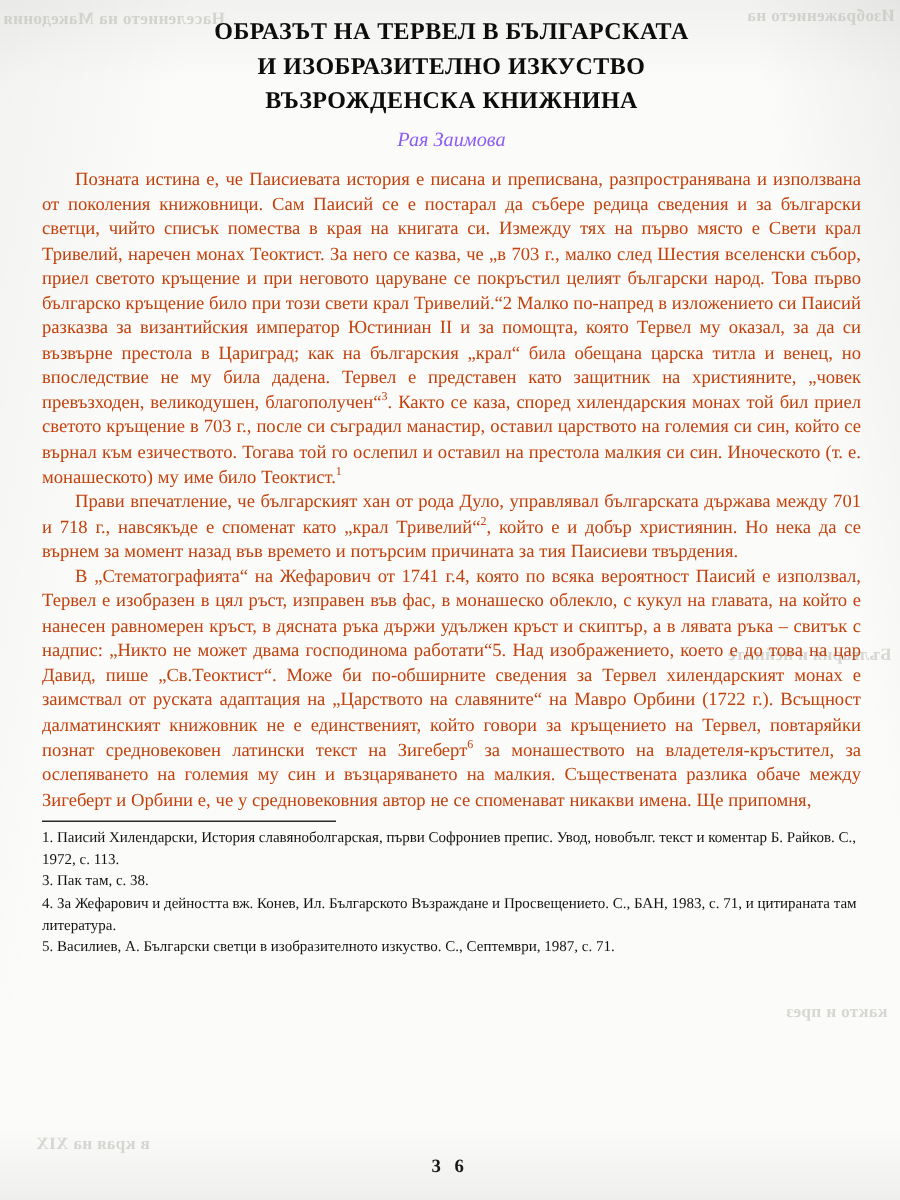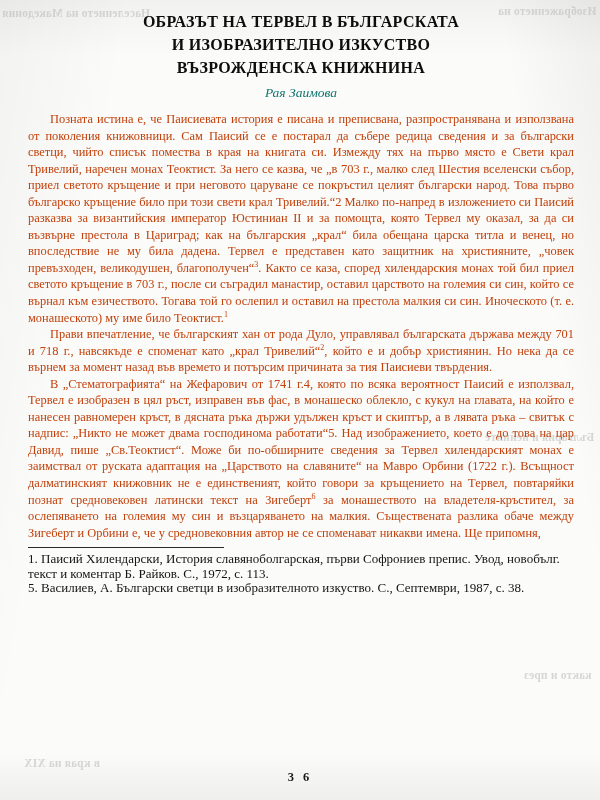--- a/index.html
+++ b/index.html
@@ -73,21 +73,21 @@
     letter-spacing: 0.3px;
     color: #0d0d0d;
     white-space: nowrap;
   }
   .author {
     text-align: center;
     font-style: italic;
     font-size: 13.5px;
     line-height: 20px;
     margin: 1px 0 8px 0;
-    color: #0f766e;
+    color: #8b5cf6;
   }
 
   
   .body-text p {
     margin: 0;
     text-align: justify;
     text-justify: inter-word;
     font-size: 12.4px;
     line-height: 16.55px;
     text-indent: 22px;
@@ -104,21 +104,21 @@
   }
 
   
   .fn-rule {
     border: 0;
     border-top: 1.6px solid #2a2a2a;
     width: 196px;
     margin: 6px 0 4px 0;
   }
   .footnotes {
-    font-size: 13px;
+    font-size: 10px;
     line-height: 14.6px;
     color: #141414;
   }
   .footnotes .fn {
     margin: 0;
     text-align: left;
   }
   .footnotes .fn-num { }
 
   
@@ -164,20 +164,22 @@
       <p><span>Прави впечатление, че българският хан от рода Дуло, управлявал българската държава между 701 и 718 г., навсякъде е споменат като „крал Тривелий“<sup>2</sup>, който е и добър християнин. Но нека да се върнем за момент назад във времето и потърсим причината за тия Паисиеви твърдения.</span></p>
 
       <p><span>В „Стематографията“ на Жефарович от 1741 г.4, която по всяка вероятност Паисий е използвал, Тервел е изобразен в цял ръст, изправен във фас, в монашеско облекло, с кукул на главата, на който е нанесен равномерен кръст, в дясната ръка държи удължен кръст и скиптър, а в лявата ръка – свитък с надпис: „Никто не может двама господинома работати“5. Над изображението, което е до това на цар Давид, пише „Св.Теоктист“. Може би по-обширните сведения за Тервел хилендарският монах е заимствал от руската адаптация на „Царството на славяните“ на Мавро Орбини (1722 г.). Всъщност далматинският книжовник не е единственият, който говори за кръщението на Тервел, повтаряйки познат средновековен латински текст на Зигеберт<sup>6</sup> за монашеството на владетеля-кръстител, за ослепяването на големия му син и възцаряването на малкия. Съществената разлика обаче между Зигеберт и Орбини е, че у средновековния автор не се споменават никакви имена. Ще припомня,</span></p>
 
     </div>
 
     <hr class="fn-rule">
 
     <div class="footnotes">
       <p class="fn"><span class="fn-num">1.</span> <span>Паисий Хилендарски, История славяноболгарская, първи Софрониев препис. Увод, новобълг. текст и коментар Б. Райков. С., 1972, с. 113.</span></p>
-      <p class="fn"><span class="fn-num">5.</span> <span>Василиев, А. Български светци в изобразителното изкуство. С., Септември, 1987, с. 38.</span></p>
+      <p class="fn"><span class="fn-num">3.</span> <span>Пак там, с. 38.</span></p>
+      <p class="fn"><span class="fn-num">4.</span> <span>За Жефарович и дейността вж. Конев, Ил. Българското Възраждане и Просвещението. С., БАН, 1983, с. 71, и цитираната там литература.</span></p>
+      <p class="fn"><span class="fn-num">5.</span> <span>Василиев, А. Български светци в изобразителното изкуство. С., Септември, 1987, с. 71.</span></p>
     </div>
 
   </div>
 
   <div class="folio">3 6</div>
 
 </div>
 
 </body></html>

